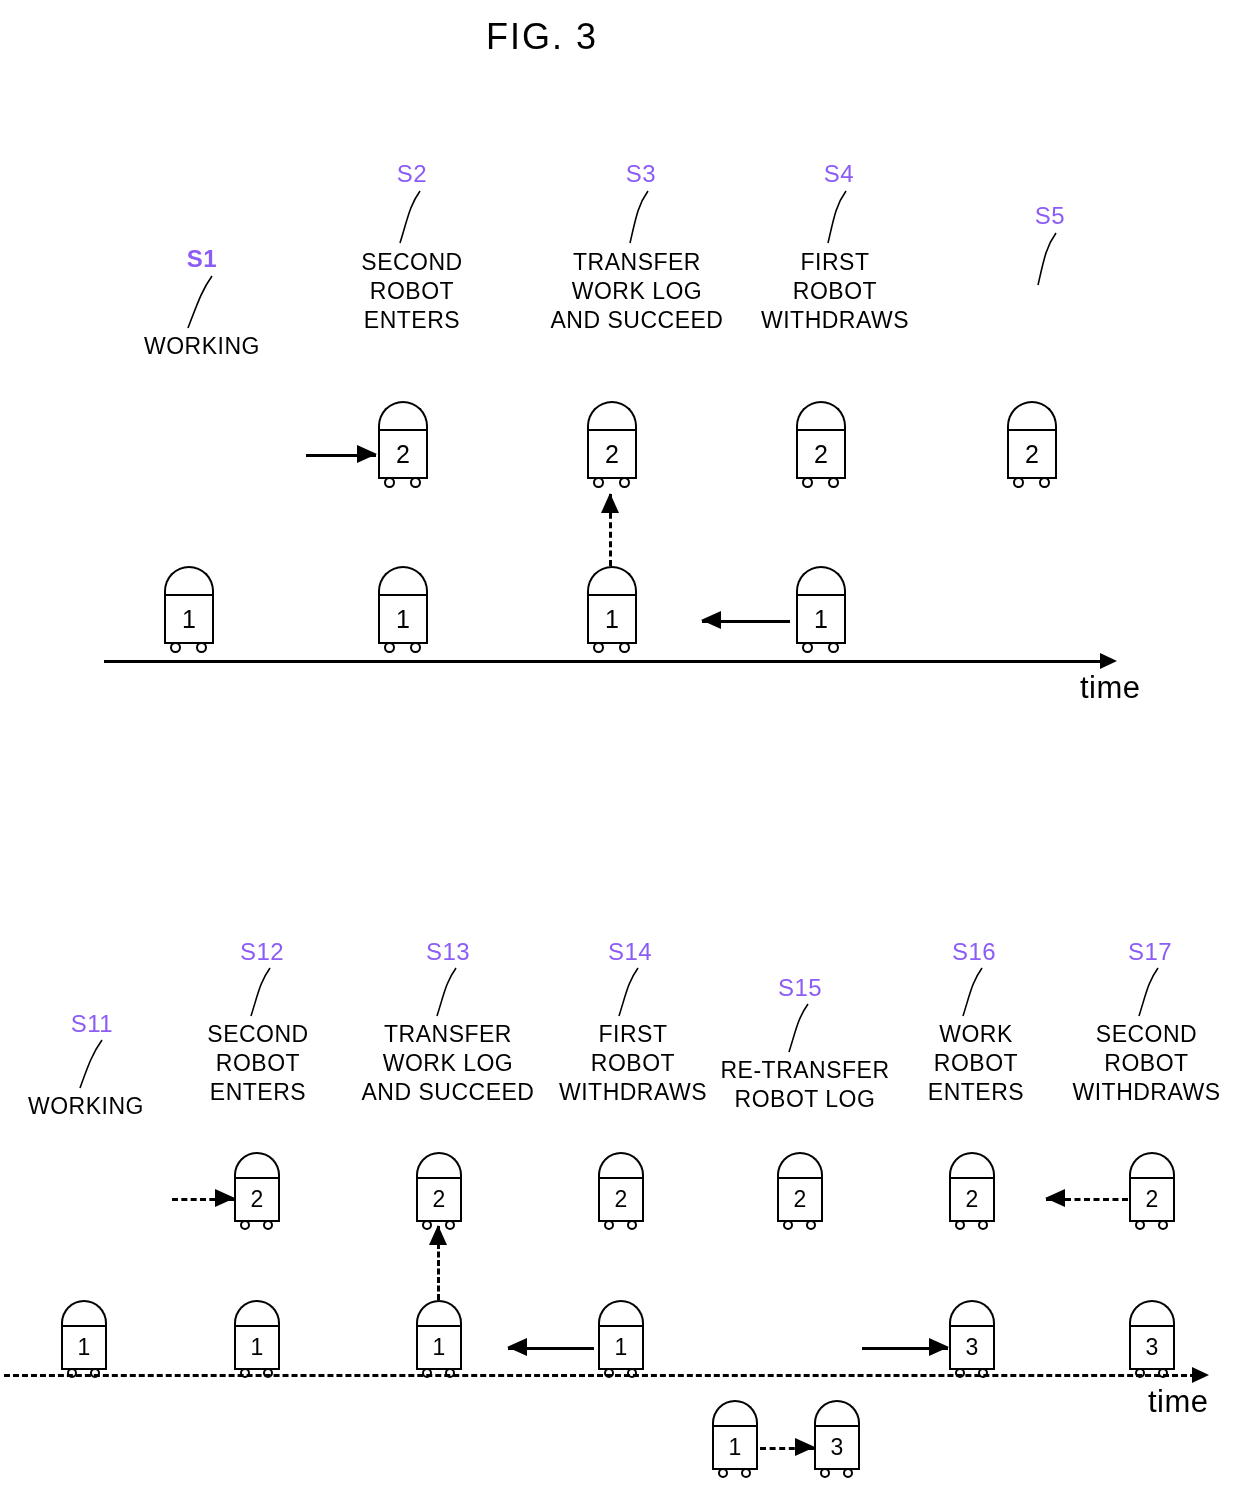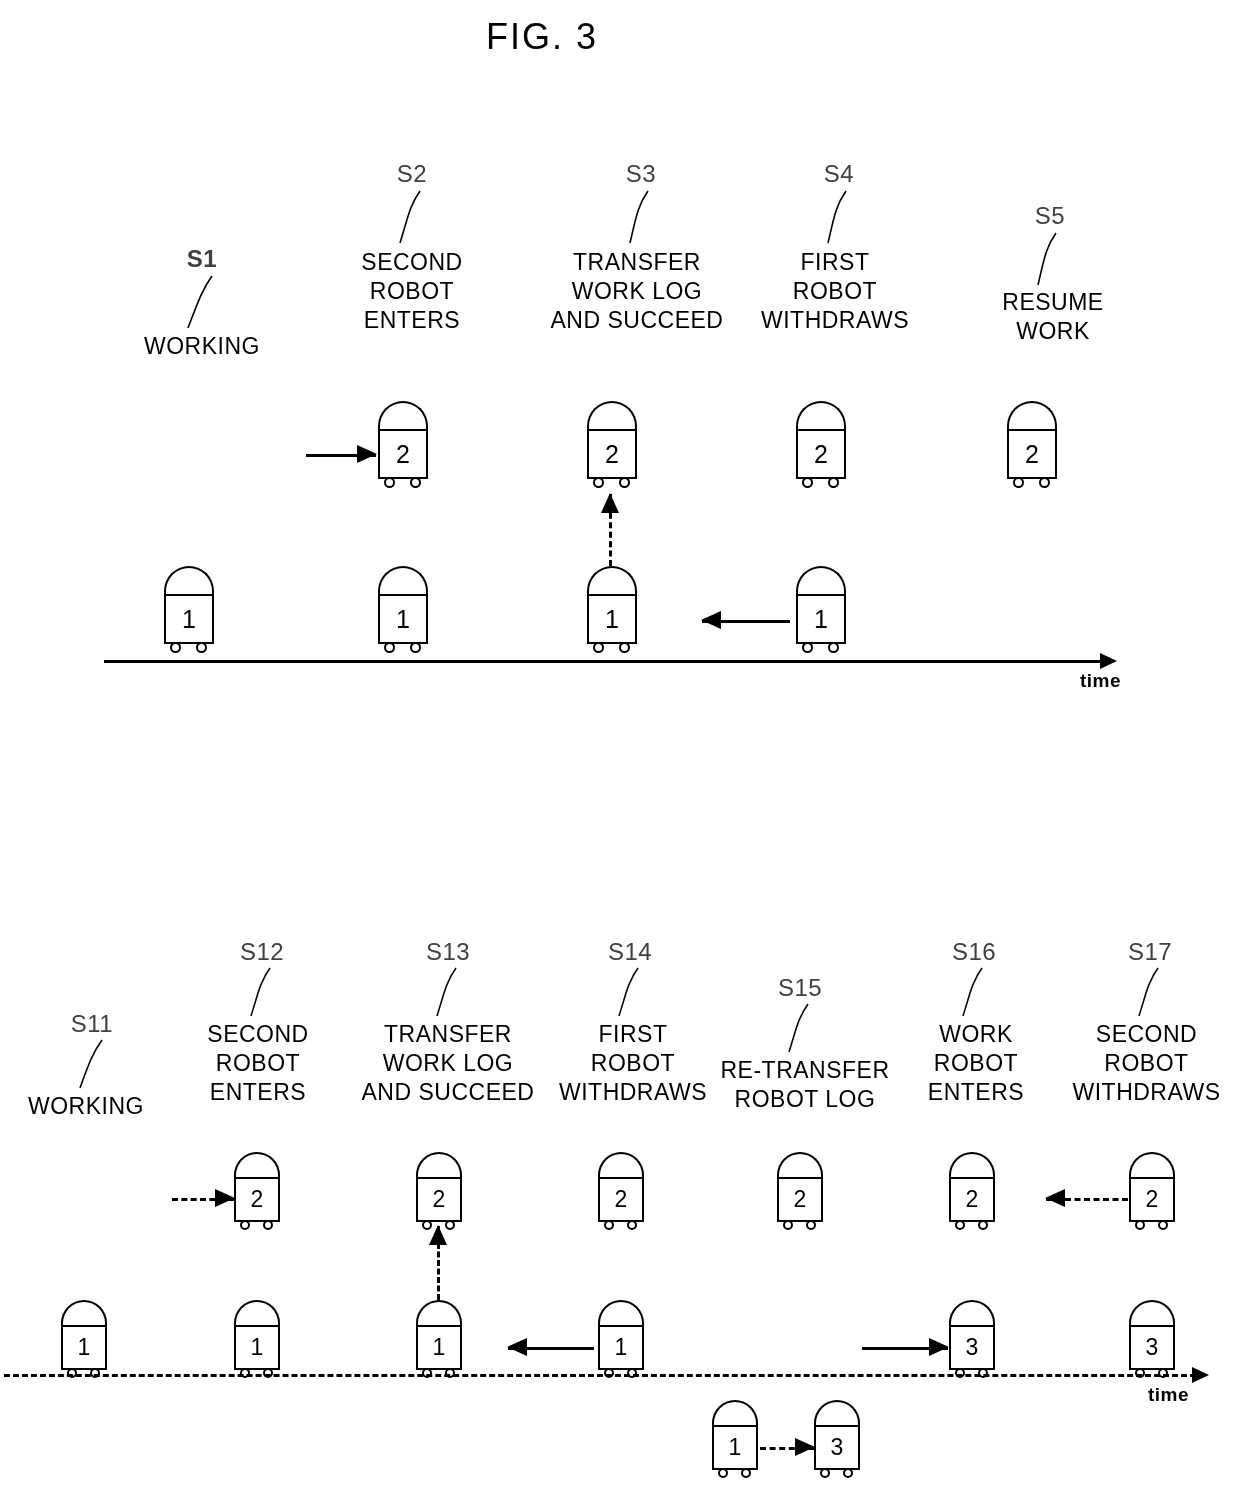--- a/index.html
+++ b/index.html
@@ -38,21 +38,21 @@
     line-height: 29px;
     letter-spacing: 0.5px;
     white-space: pre-line;
     color: #000;
   }
   .step-num {
     position: absolute;
     font-size: 24px;
     letter-spacing: 0.5px;
     text-align: center;
-    color: #404040;
+    color: #8b5cf6;
   }
   .leader {
     position: absolute;
     pointer-events: none;
   }
 
   
   .robot {
     position: absolute;
     width: 58px;
@@ -108,24 +108,23 @@
   .axis.dashed { border-top: 3px dashed #000; }
   .axis-head {
     position: absolute;
     width: 0; height: 0;
     border-left: 17px solid #000;
     border-top: 8px solid transparent;
     border-bottom: 8px solid transparent;
   }
   .time-label {
     position: absolute;
-    font-size: 19px;
+    font-size: 31px;
     color: #000;
     letter-spacing: 0.5px;
-    font-weight: bold;
   }
 
   
   .arrow { position: absolute; }
   .arrow .shaft {
     position: absolute;
     left: 0; top: 50%;
     height: 0;
     border-top: 3px solid #000;
     width: 100%;
@@ -196,22 +195,20 @@
   <div class="step-label" style="left:112px; top:332px; width:180px;">WORKING</div>
   <div class="step-label" style="left:322px; top:248px; width:180px;">SECOND
 ROBOT
 ENTERS</div>
   <div class="step-label" style="left:527px; top:248px; width:220px;">TRANSFER
 WORK LOG
 AND SUCCEED</div>
   <div class="step-label" style="left:740px; top:248px; width:190px;">FIRST
 ROBOT
 WITHDRAWS</div>
-  <div class="step-label" style="left:968px; top:288px; width:170px;">RESUME
-WORK</div>
 
   <div class="robot" style="left:374px; top:401px;">
     <div class="dome"></div>
     <div class="body">2</div>
     <div class="wheel l"></div>
     <div class="wheel r"></div>
   </div>
   <div class="robot" style="left:583px; top:401px;">
     <div class="dome"></div>
     <div class="body">2</div>

